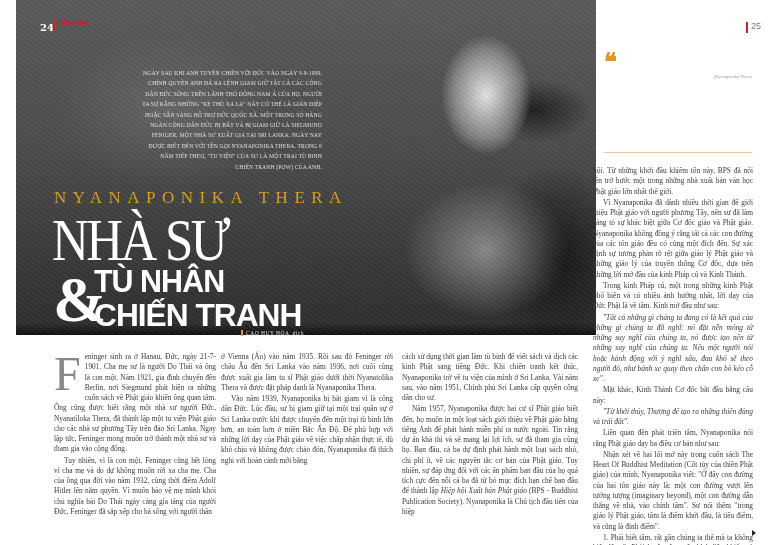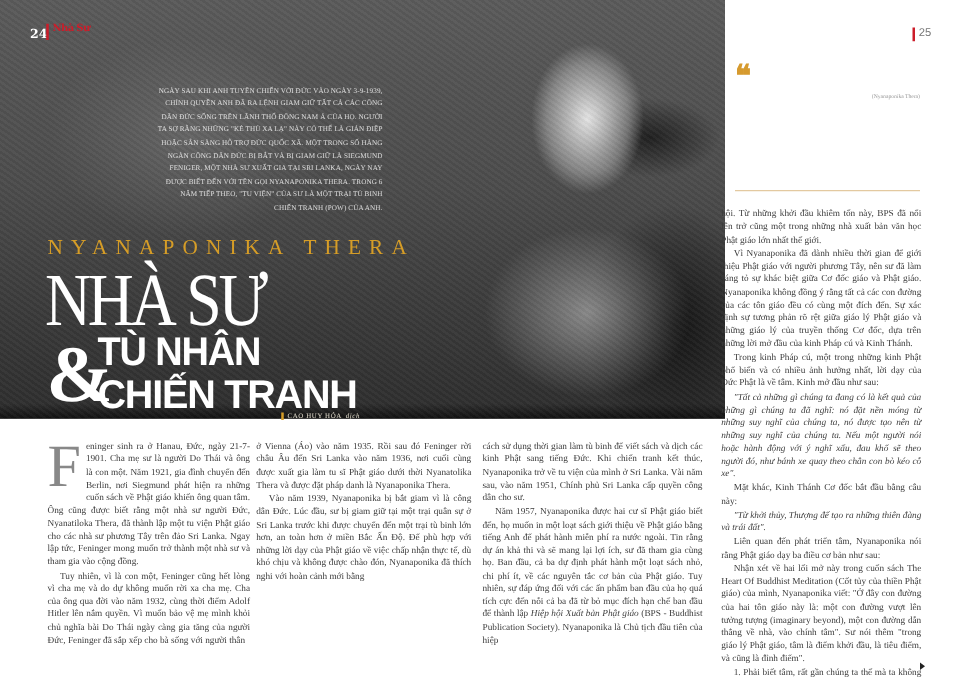--- a/index.html
+++ b/index.html
@@ -1,19 +1,19 @@
 <!DOCTYPE html>
 <html><head>
 <meta charset="utf-8">
 <style>
   * { margin: 0; padding: 0; box-sizing: border-box; }
   html, body { width: 770px; height: 545px; overflow: hidden; background: #ffffff; }
   body { position: relative; font-family: "DejaVu Serif", serif; color: #333; }
 
-  .spread { position: absolute; left: 0; top: 0; width: 628px; height: 545px; background: #fff; }
+  .spread { position: absolute; left: 16px; top: 0; width: 628px; height: 545px; background: #fff; }
 
   
   .hero {
     position: absolute; left: 0; top: 0; width: 580px; height: 335px;
     background:
       radial-gradient(ellipse 60px 80px at 470px 95px, rgba(235,235,235,0.95), rgba(180,180,180,0.5) 55%, rgba(0,0,0,0) 75%),
       radial-gradient(ellipse 70px 40px at 520px 110px, rgba(20,20,20,0.8), rgba(0,0,0,0) 80%),
       radial-gradient(ellipse 110px 90px at 470px 250px, rgba(200,200,200,0.55), rgba(0,0,0,0) 75%),
       radial-gradient(ellipse 90px 120px at 540px 260px, rgba(15,15,15,0.85), rgba(0,0,0,0) 80%),
       radial-gradient(ellipse 140px 100px at 150px 110px, rgba(140,140,140,0.35), rgba(0,0,0,0) 80%),
@@ -170,21 +170,21 @@
   <span class="page-num-right-bar"></span>
   <span class="page-num-right">25</span>
 
   <div class="quote-box">
     <div class="quote-mark">❝</div>
     <div class="quote-attr">(Nyanaponika Thera)</div>
   </div>
   <div class="quote-rule"></div>
 
   <div class="col col4">
-    <p class="noindent">hội. Từ những khởi đầu khiêm tốn này, BPS đã nổi lên trở cũng một trong những nhà xuất bản văn học Phật giáo lớn nhất thế giới.</p>
+    <p class="noindent">hội. Từ những khởi đầu khiêm tốn này, BPS đã nổi lên trở bước một trong những nhà xuất bản văn học Phật giáo lớn nhất thế giới.</p>
     <p>Vì Nyanaponika đã dành nhiều thời gian để giới thiệu Phật giáo với người phương Tây, nên sư đã làm sáng tỏ sự khác biệt giữa Cơ đốc giáo và Phật giáo. Nyanaponika không đồng ý rằng tất cả các con đường của các tôn giáo đều có cùng một đích đến. Sự xác định sự tương phản rõ rệt giữa giáo lý Phật giáo và những giáo lý của truyền thống Cơ đốc, dựa trên những lời mở đầu của kinh Pháp cú và Kinh Thánh.</p>
     <p>Trong kinh Pháp cú, một trong những kinh Phật phổ biến và có nhiều ảnh hưởng nhất, lời dạy của Đức Phật là về tâm. Kinh mở đầu như sau:</p>
     <p class="em">"Tất cả những gì chúng ta đang có là kết quả của những gì chúng ta đã nghĩ: nó đặt nền móng từ những suy nghĩ của chúng ta, nó được tạo nên từ những suy nghĩ của chúng ta. Nếu một người nói hoặc hành động với ý nghĩ xấu, đau khổ sẽ theo người đó, như bánh xe quay theo chân con bò kéo cỗ xe".</p>
     <p>Mặt khác, Kinh Thánh Cơ đốc bắt đầu bằng câu này:</p>
     <p class="em">"Từ khởi thủy, Thượng đế tạo ra những thiên đàng và trái đất".</p>
     <p>Liên quan đến phát triển tâm, Nyanaponika nói rằng Phật giáo dạy ba điều cơ bản như sau:</p>
     <p>Nhận xét về hai lối mở này trong cuốn sách The Heart Of Buddhist Meditation (Cốt tủy của thiền Phật giáo) của mình, Nyanaponika viết: "Ở đây con đường của hai tôn giáo này là: một con đường vượt lên tưởng tượng (imaginary beyond), một con đường dẫn thẳng về nhà, vào chính tâm". Sư nói thêm "trong giáo lý Phật giáo, tâm là điểm khởi đầu, là tiêu điểm, và cũng là đỉnh điểm".</p>
     <p>1. Phải biết tâm, rất gần chúng ta thế mà ta không biết đến; 2. Phải luyện tâm, vốn khó điều khiển và bướng</p>
   </div>
 

